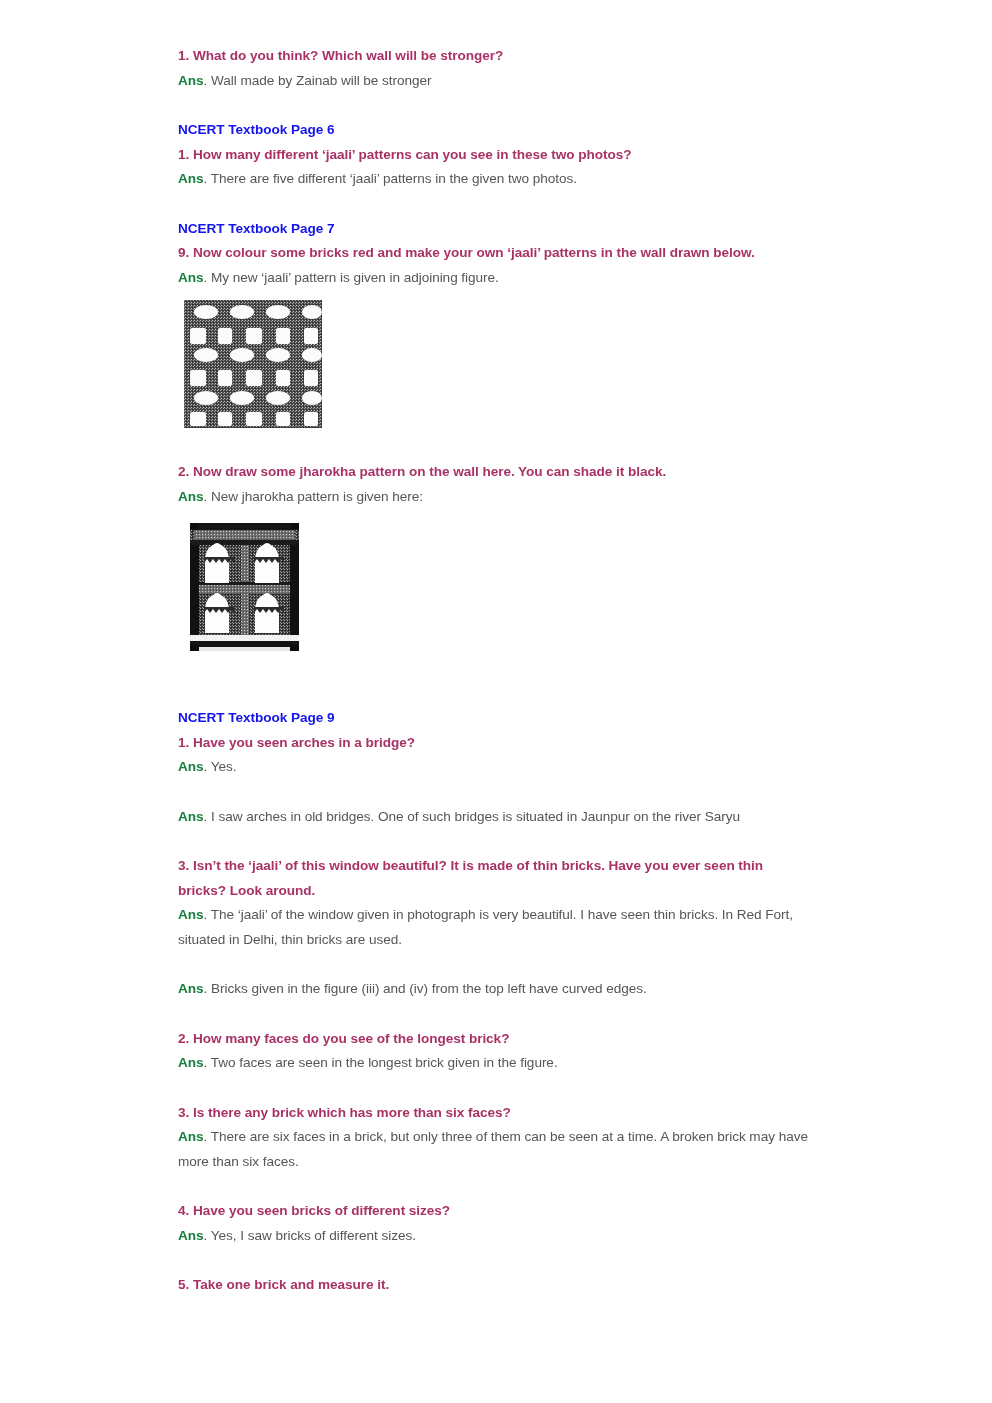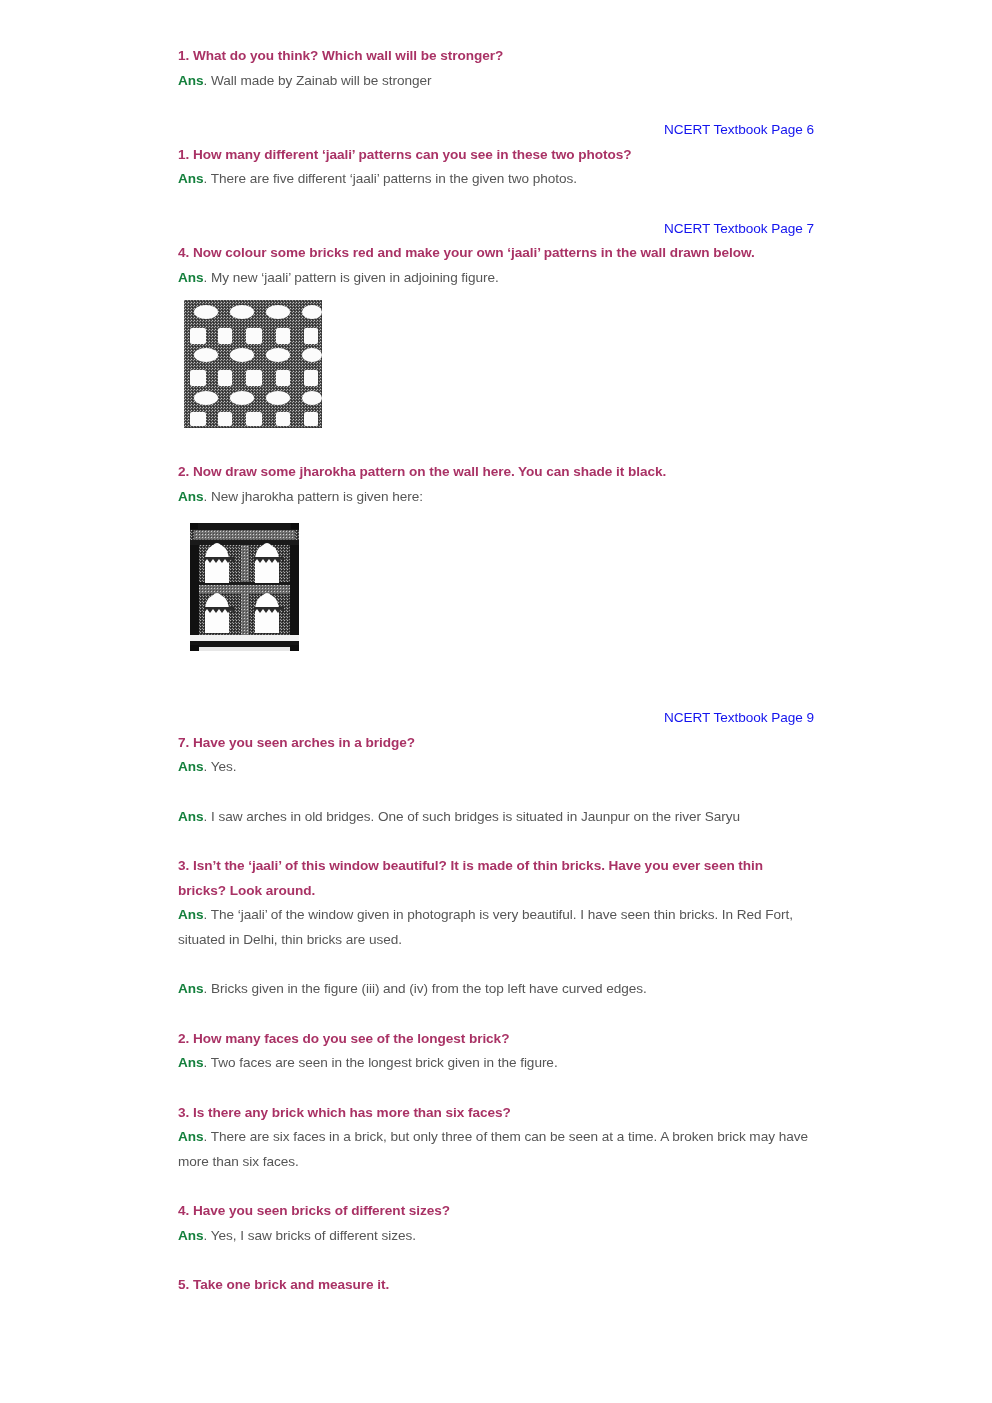--- a/index.html
+++ b/index.html
@@ -29,26 +29,25 @@
   .q {
     color: #a93265;
     font-weight: bold;
     font-size: 13.6px;
     line-height: 24.5px;
     margin: 0;
     letter-spacing: -0.05px;
   }
   .heading {
     color: #1414ee;
-    font-weight: normal;
+    font-weight: bold;
     font-size: 13.6px;
     line-height: 24.5px;
     margin: 0;
     letter-spacing: -0.05px;
-    text-align: right;
   }
   .a {
     color: #565656;
     font-weight: normal;
     font-size: 13.6px;
     line-height: 24.5px;
     margin: 0;
     letter-spacing: -0.05px;
   }
   .a .ans {
@@ -88,21 +87,21 @@
 
     <div class="gap-md"></div>
 
     <p class="heading">NCERT Textbook Page 6</p>
     <p class="q">1. How many different ‘jaali’ patterns can you see in these two photos?</p>
     <p class="a"><span class="ans">Ans</span><span>.</span><span> There are five different ‘jaali’ patterns in the given two photos.</span></p>
 
     <div class="gap-md"></div>
 
     <p class="heading">NCERT Textbook Page 7</p>
-    <p class="q">4. Now colour some bricks red and make your own ‘jaali’ patterns in the wall drawn below.</p>
+    <p class="q">9. Now colour some bricks red and make your own ‘jaali’ patterns in the wall drawn below.</p>
     <p class="a"><span class="ans">Ans</span><span>.</span><span> My new ‘jaali’ pattern is given in adjoining figure.</span></p>
 
     <div class="fig-wrap">
       <svg class="jaali-fig" viewBox="0 0 138 128">
         <defs>
           <filter id="grain">
             <feTurbulence type="fractalNoise" baseFrequency="0.85" numOctaves="4" result="n"></feTurbulence>
             <feColorMatrix in="n" type="saturate" values="0"></feColorMatrix>
             <feComponentTransfer result="g">
               <feFuncA type="linear" slope="0.55" intercept="0"></feFuncA>
@@ -226,21 +225,21 @@
         <rect x="3" y="4" width="8" height="6" fill="#0d0d0d"></rect>
         <rect x="104" y="4" width="8" height="6" fill="#0d0d0d"></rect>
         <rect x="3" y="126" width="9" height="6" fill="#0d0d0d"></rect>
         <rect x="103" y="126" width="9" height="6" fill="#0d0d0d"></rect>
       </svg>
     </div>
 
     <div class="gap-xl"></div>
 
     <p class="heading">NCERT Textbook Page 9</p>
-    <p class="q">7. Have you seen arches in a bridge?</p>
+    <p class="q">1. Have you seen arches in a bridge?</p>
     <p class="a"><span class="ans">Ans</span><span>.</span><span> Yes.</span></p>
 
     <div class="gap-md"></div>
 
     <p class="a"><span class="ans">Ans</span><span>.</span><span> I saw arches in old bridges. One of such bridges is situated in Jaunpur on the river Saryu</span></p>
 
     <div class="gap-md"></div>
 
     <p class="q">3. Isn’t the ‘jaali’ of this window beautiful? It is made of thin bricks. Have you ever seen thin bricks? Look around.</p>
     <p class="a"><span class="ans">Ans</span><span>.</span><span> The ‘jaali’ of the window given in photograph is very beautiful. I have seen thin bricks. In Red Fort, situated in Delhi, thin bricks are used.</span></p>

